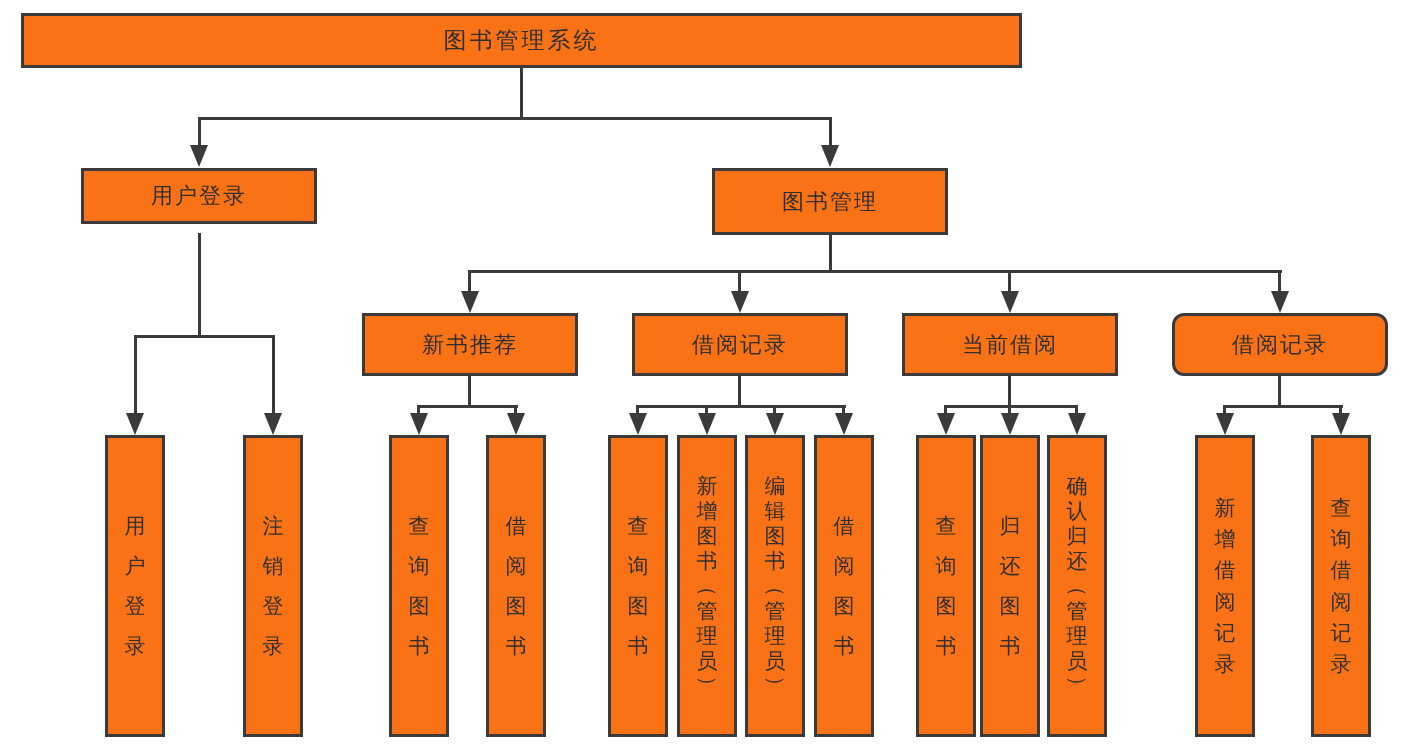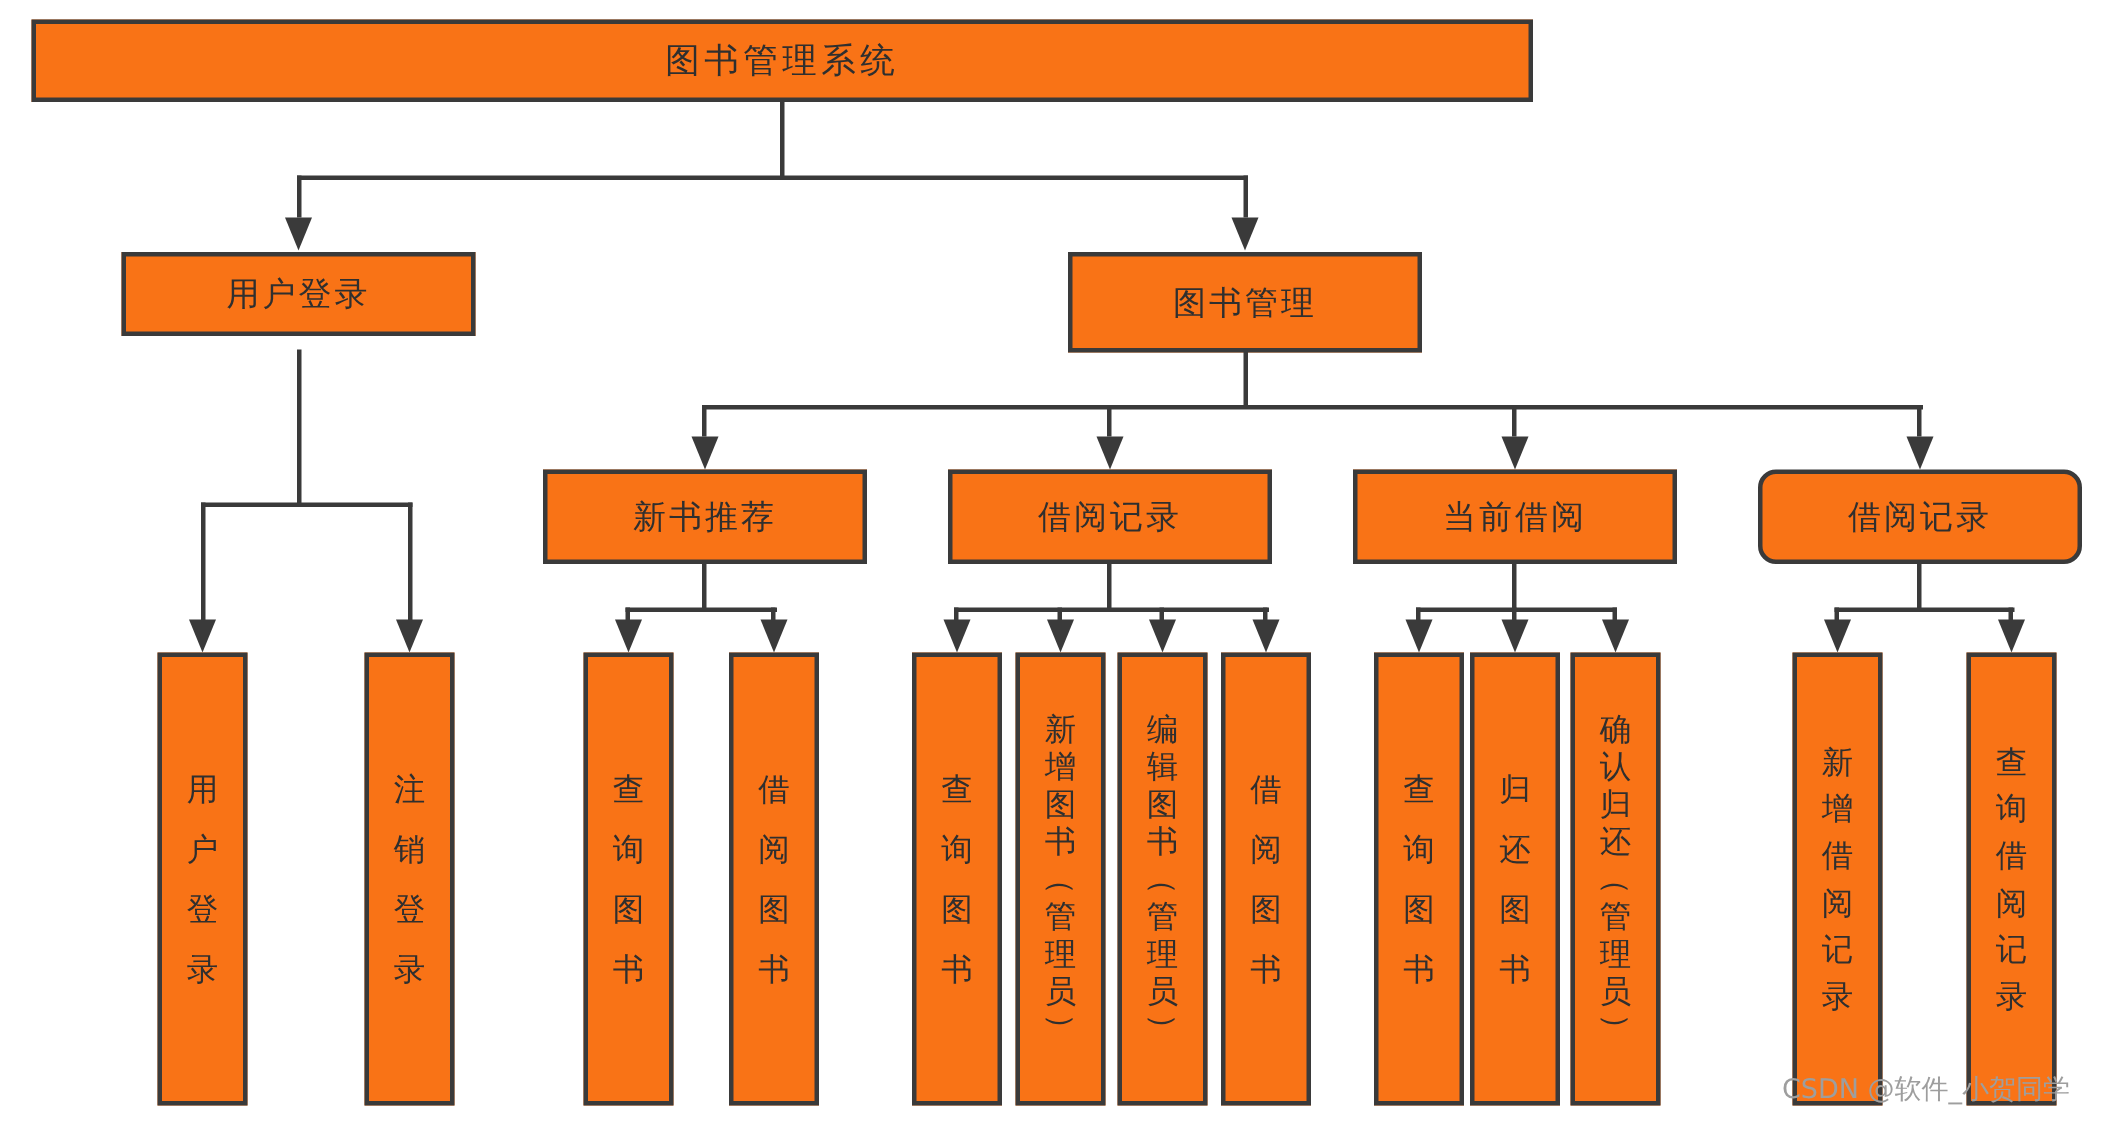--- a/index.html
+++ b/index.html
@@ -264,15 +264,14 @@
     <div class="vlabel" style="gap: 9px;">
         <div class="vchar">查</div>
         <div class="vchar">询</div>
         <div class="vchar">借</div>
         <div class="vchar">阅</div>
         <div class="vchar">记</div>
         <div class="vchar">录</div>
       </div>
   </div>
 
-  <div class="watermark">CSDN @软件_小贺同学</div>
 
 </div>
 
 </body></html>

